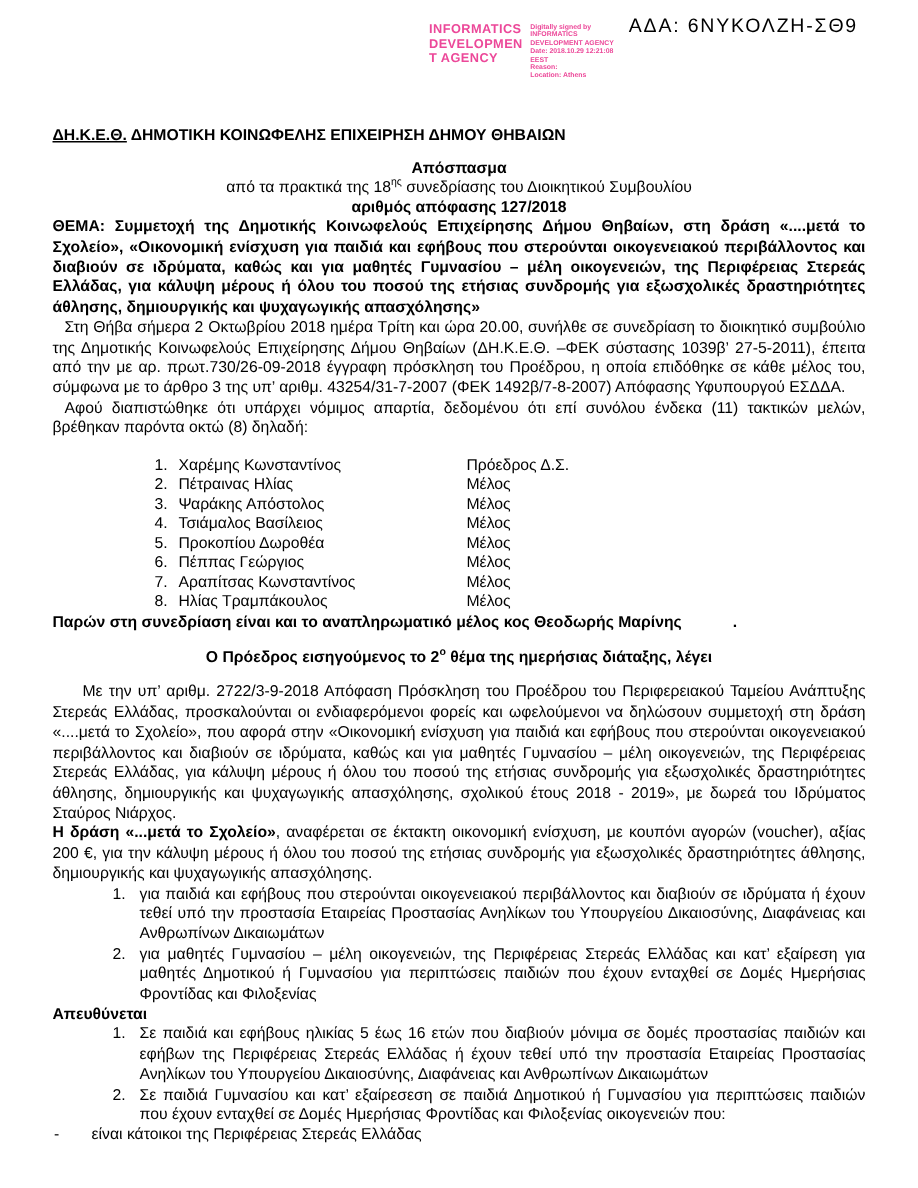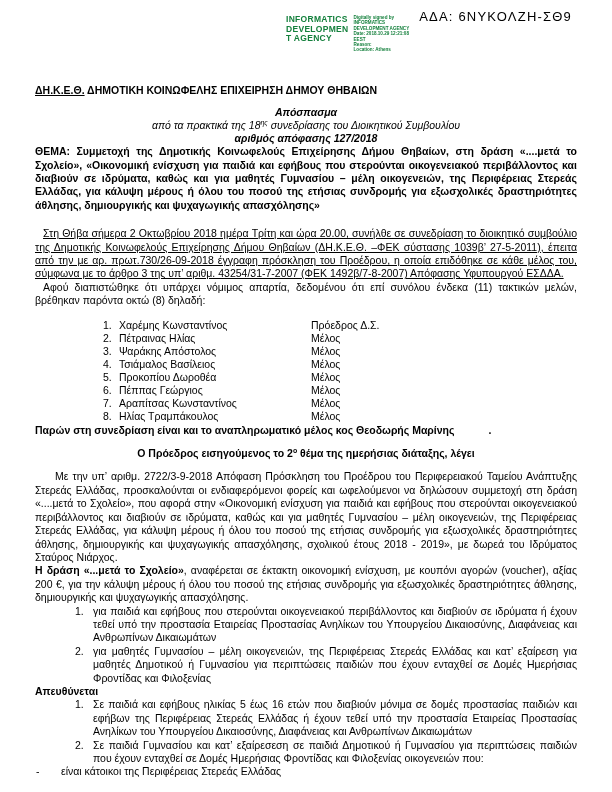--- a/index.html
+++ b/index.html
@@ -13,42 +13,42 @@
     overflow:hidden;
   }
   .ada{
     position:absolute;top:9px;right:40px;
     font-size:13px;letter-spacing:1.2px;font-weight:400;
     white-space:nowrap;
   }
   .stamp{
     position:absolute;left:286px;top:15px;
     display:flex;gap:5px;align-items:flex-start;
-    color:#15803d;
+    color:#ec4899;
   }
   .stamp-agency{
     font-size:8.5px;font-weight:bold;line-height:9.5px;letter-spacing:.3px;
     white-space:nowrap;
   }
   .stamp-sig{
     font-size:4.6px;font-weight:bold;line-height:5.4px;
     white-space:nowrap;
   }
   .content{
     position:absolute;left:35px;top:84px;width:542px;
     font-size:10.5px;line-height:13.4px;
   }
   .org-line{font-weight:bold;white-space:nowrap;}
   .org-abbr{text-decoration:underline;}
-  .center-head{text-align:center;margin-top:9px;line-height:12.6px;font-style:italic;}
+  .center-head{text-align:center;margin-top:9px;line-height:12.6px;}
   .bold{font-weight:bold;}
   sup{font-size:7px;line-height:0;}
   .para{text-align:justify;margin:0;}
   .subject{font-weight:bold;margin-top:1px;}
-  .body1{margin-top:15px;text-indent:8px;text-decoration:underline;}
+  .body1{text-indent:8px;}
   .body2{text-indent:8px;}
   .members{margin-top:11px;}
   .member-row{display:flex;line-height:13px;margin-left:68px;}
   .m-num{width:16px;flex:none;}
   .m-name{width:192px;flex:none;white-space:nowrap;}
   .m-role{white-space:nowrap;}
   .present-note{font-weight:bold;text-align:left;margin-top:1px;white-space:nowrap;}
   .present-period{margin-left:34px;}
   .chair-intro{font-weight:bold;text-align:center;margin-top:10px;}
   .body3{margin-top:10px;text-indent:20px;}

